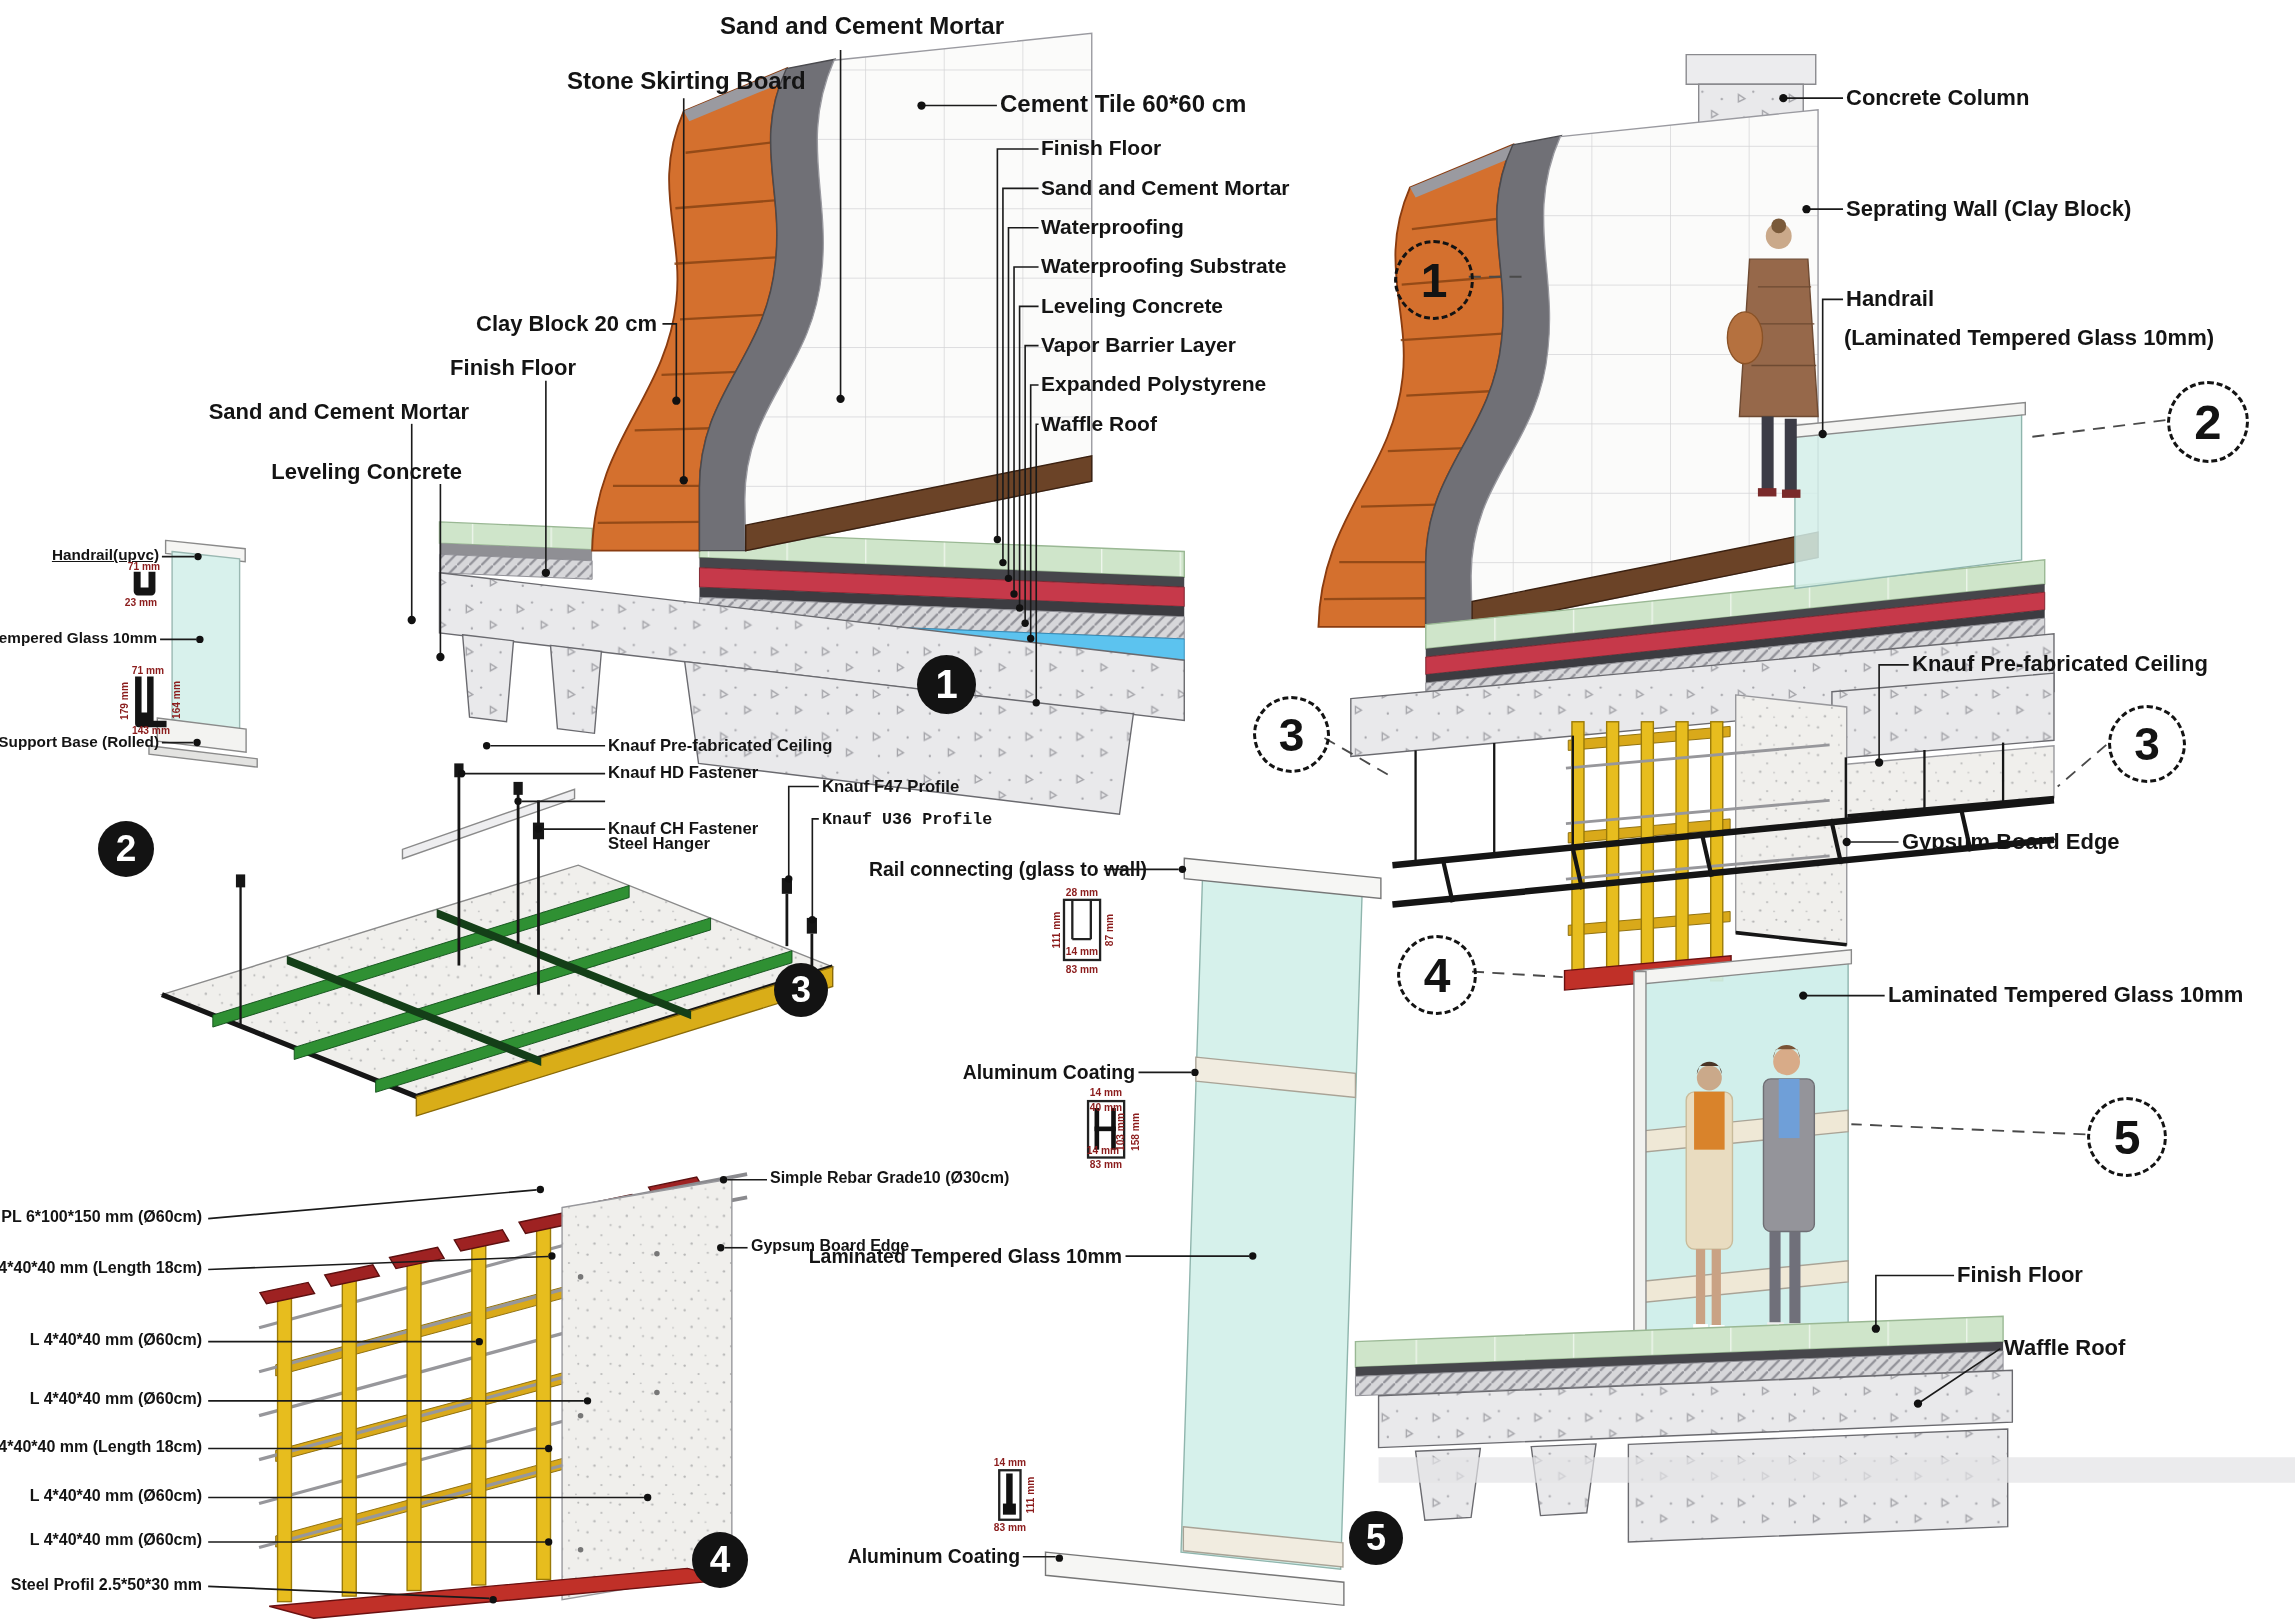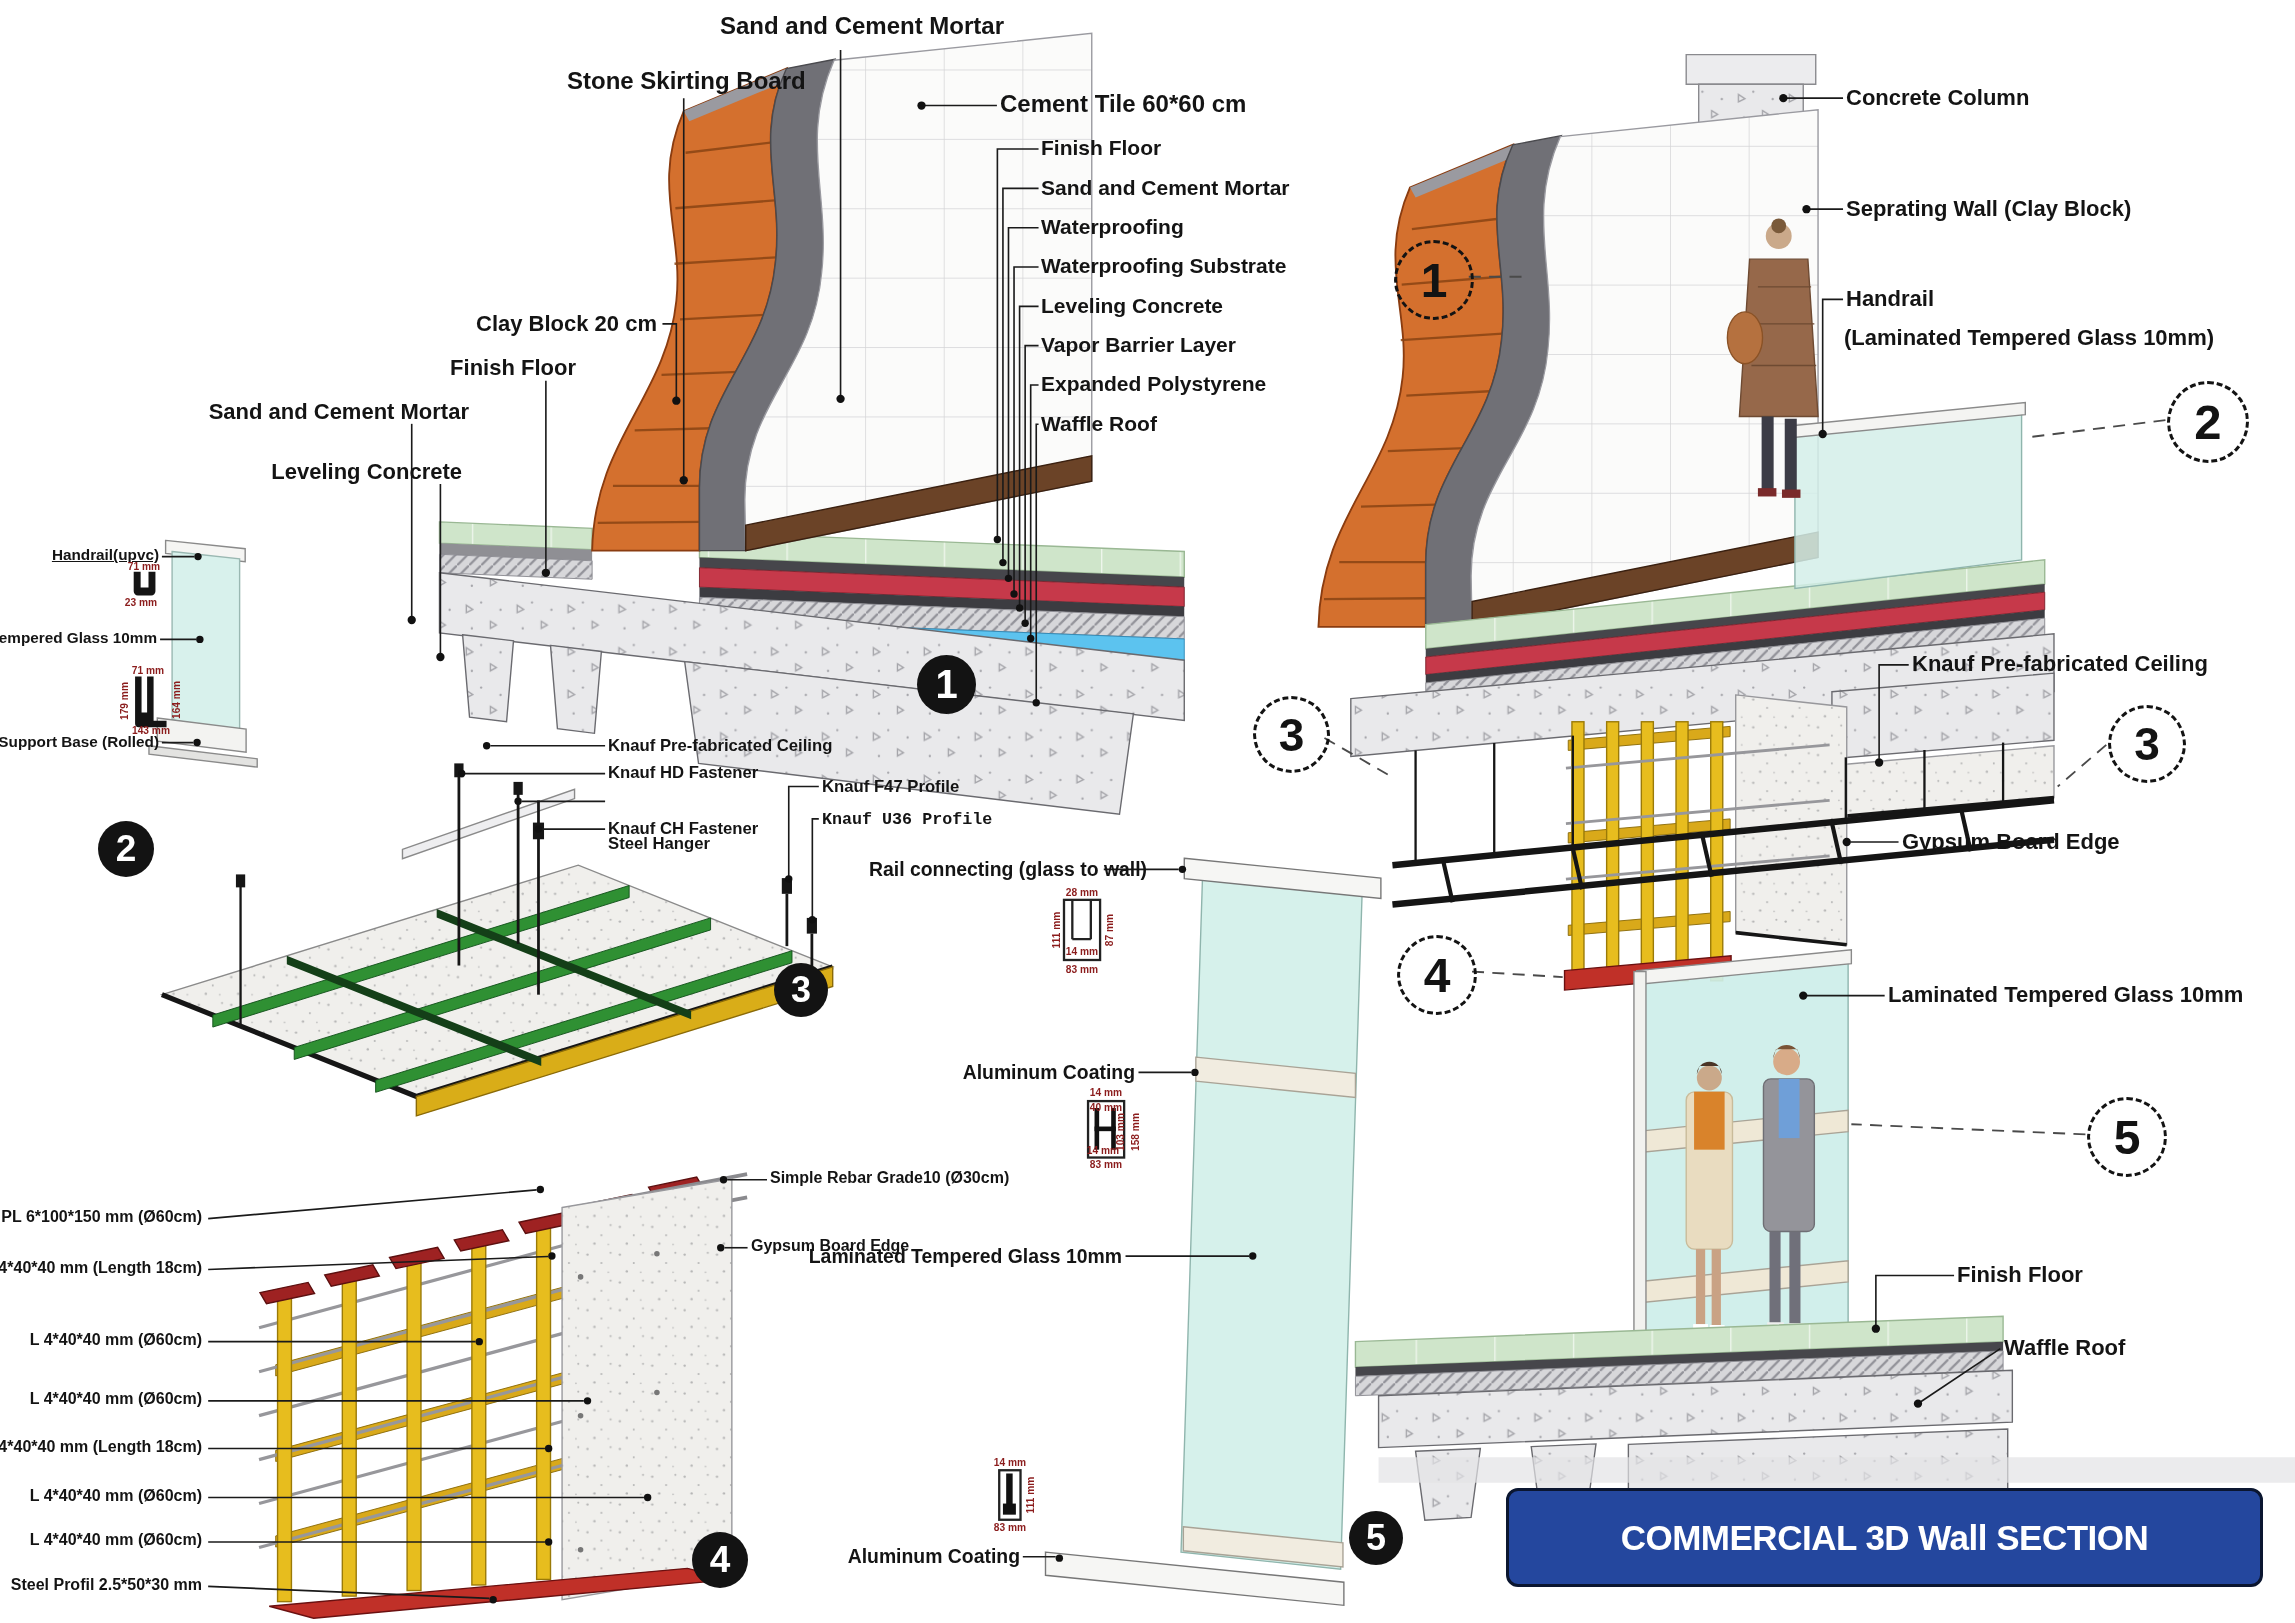--- a/index.html
+++ b/index.html
@@ -504,16 +504,15 @@
 <div class="badge" style="left:692px;top:1532px;width:56px;height:56px;font-size:37px;">4</div>
 <div class="badge" style="left:1349px;top:1511px;width:54px;height:54px;font-size:36px;">5</div>
 
 <div class="dcirc" style="left:1394px;top:240px;width:74px;height:74px;font-size:48px;">1</div>
 <div class="dcirc" style="left:2167px;top:381px;width:76px;height:76px;font-size:49px;">2</div>
 <div class="dcirc" style="left:1253px;top:696px;width:71px;height:71px;font-size:46px;">3</div>
 <div class="dcirc" style="left:2108px;top:705px;width:72px;height:72px;font-size:46px;">3</div>
 <div class="dcirc" style="left:1397px;top:935px;width:74px;height:74px;font-size:48px;">4</div>
 <div class="dcirc" style="left:2087px;top:1097px;width:74px;height:74px;font-size:48px;">5</div>
 
-<div class="title">COMMERCIAL 3D Wall SECTION</div>
 
 </div>
 
 
 </body></html>

